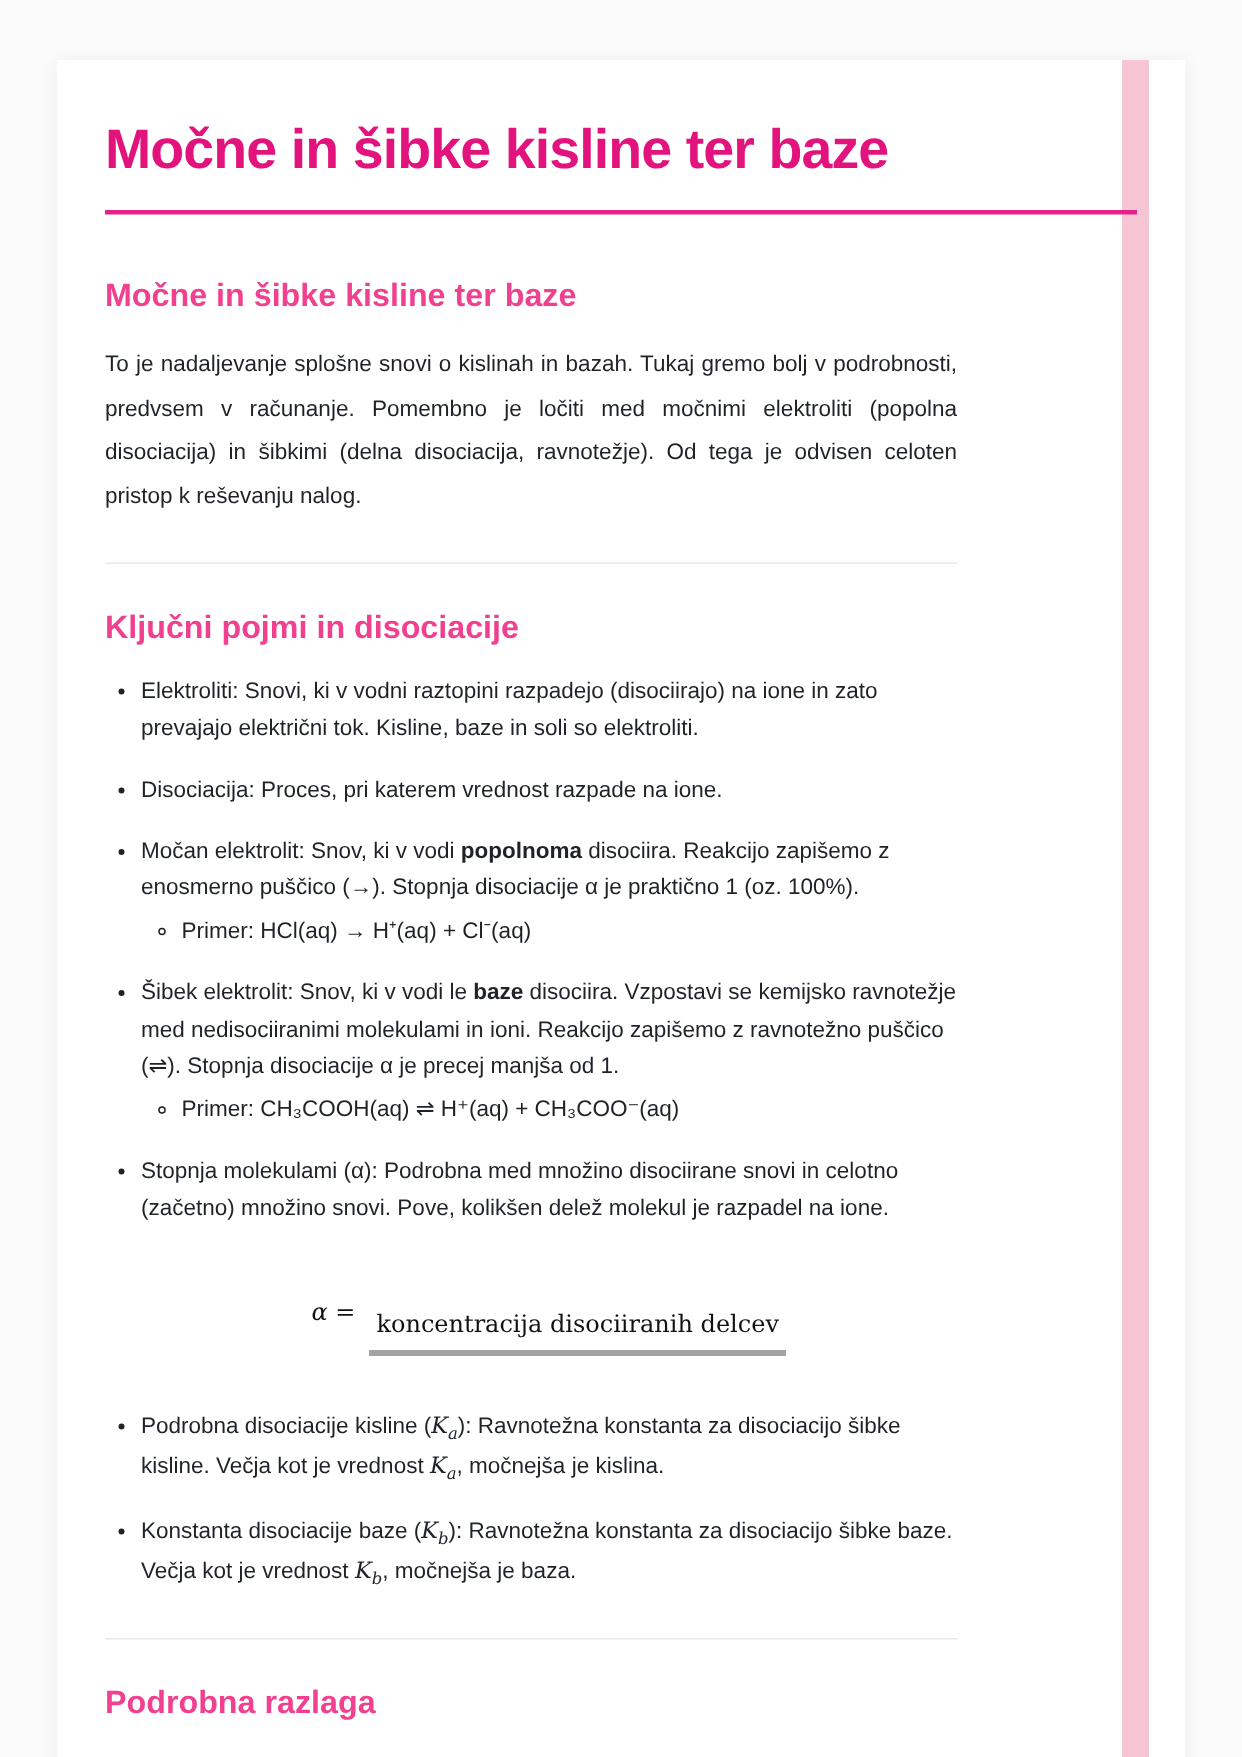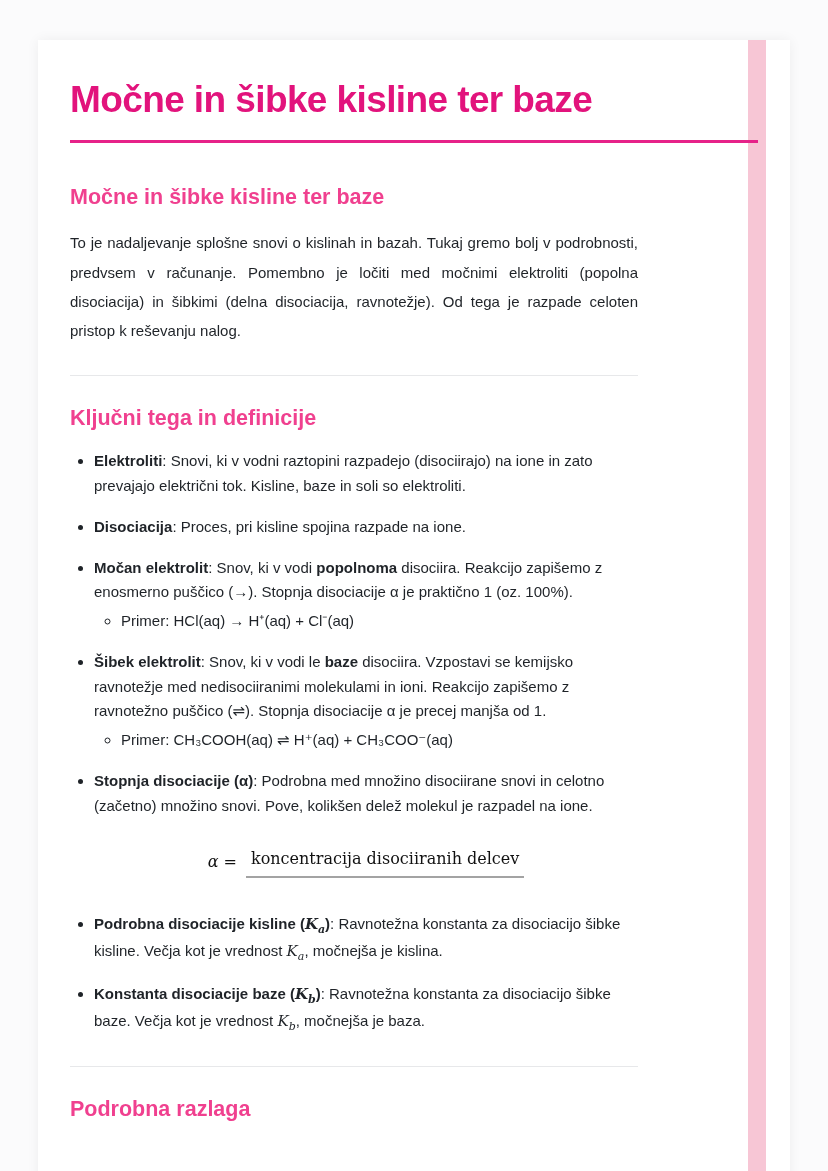--- a/index.html
+++ b/index.html
@@ -70,21 +70,21 @@
     font-size: 15px;
     line-height: 1.65;
   }
   ul.main-list > li { margin-bottom: 16px; }
   ul.sublist {
     list-style: circle;
     margin: 4px 0 0 0;
     padding-left: 27px;
   }
   ul.sublist > li { margin: 0; }
-  .term { font-weight: 700; }
+  .term { font-weight: 400; }
   .bold { font-weight: 700; }
   .kvar {
     font-family: "DejaVu Serif", serif;
     font-style: italic;
   }
   sub.ksub {
     font-family: "DejaVu Serif", serif;
     font-style: italic;
     font-size: 11px;
   }
@@ -101,72 +101,73 @@
     font-style: italic;
     margin-right: 9px;
   }
   .frac {
     display: inline-flex;
     flex-direction: column;
     text-align: center;
     vertical-align: middle;
   }
   .frac .num {
-    border-bottom: 2px solid #a3a3a3;
+    border-bottom: 4px solid #a3a3a3;
     padding: 0 5px 3px 5px;
+    margin-top: 24px;
   }
   .frac .den { padding-top: 3px; }
   .frac sub { font-size: 11px; }
 </style>
 </head>
 <body>
 
 <div class="sheet">
   <div class="ribbon"></div>
 
   <div class="content">
 
     <h1 class="page-title">Močne in šibke kisline ter baze</h1>
     <hr class="title-rule">
 
     <div class="text-col">
 
       <h2 class="section-heading">Močne in šibke kisline ter baze</h2>
-      <p class="para">To je nadaljevanje splošne snovi o kislinah in bazah. Tukaj gremo bolj v podrobnosti, predvsem v računanje. Pomembno je ločiti med močnimi elektroliti (popolna disociacija) in šibkimi (delna disociacija, ravnotežje). Od tega je razpade celoten pristop k reševanju nalog.</p>
+      <p class="para">To je nadaljevanje splošne snovi o kislinah in bazah. Tukaj gremo bolj v podrobnosti, predvsem v računanje. Pomembno je ločiti med močnimi elektroliti (popolna disociacija) in šibkimi (delna disociacija, ravnotežje). Od tega je odvisen celoten pristop k reševanju nalog.</p>
 
       <hr class="divider">
 
-      <h2 class="section-heading">Ključni tega in definicije</h2>
+      <h2 class="section-heading">Ključni pojmi in disociacije</h2>
 
       <ul class="main-list">
 
         <li>
           <span class="term">Elektroliti</span><span>: Snovi, ki v vodni raztopini razpadejo (disociirajo) na ione in zato prevajajo električni tok. Kisline, baze in soli so elektroliti.</span>
         </li>
 
         <li>
-          <span class="term">Disociacija</span><span>: Proces, pri kisline spojina razpade na ione.</span>
+          <span class="term">Disociacija</span><span>: Proces, pri katerem vrednost razpade na ione.</span>
         </li>
 
         <li>
           <span class="term">Močan elektrolit</span><span>: Snov, ki v vodi </span><span class="bold">popolnoma</span><span> disociira. Reakcijo zapišemo z enosmerno puščico (→). Stopnja disociacije α je praktično 1 (oz. 100%).</span>
           <ul class="sublist">
             <li><span>Primer: HCl(aq) → H⁺(aq) + Cl⁻(aq)</span></li>
           </ul>
         </li>
 
         <li>
           <span class="term">Šibek elektrolit</span><span>: Snov, ki v vodi le </span><span class="bold">baze</span><span> disociira. Vzpostavi se kemijsko ravnotežje med nedisociiranimi molekulami in ioni. Reakcijo zapišemo z ravnotežno puščico (⇌). Stopnja disociacije α je precej manjša od 1.</span>
           <ul class="sublist">
             <li><span>Primer: CH₃COOH(aq) ⇌ H⁺(aq) + CH₃COO⁻(aq)</span></li>
           </ul>
         </li>
 
         <li>
-          <span class="term">Stopnja disociacije (α)</span><span>: Podrobna med množino disociirane snovi in celotno (začetno) množino snovi. Pove, kolikšen delež molekul je razpadel na ione.</span>
+          <span class="term">Stopnja molekulami (α)</span><span>: Podrobna med množino disociirane snovi in celotno (začetno) množino snovi. Pove, kolikšen delež molekul je razpadel na ione.</span>
 
           <div class="formula-wrap">
             <span class="f-lhs">α =</span>
             <span class="frac">
               <span class="num">koncentracija disociiranih delcev</span>
             </span>
           </div>
         </li>
 
         <li>

